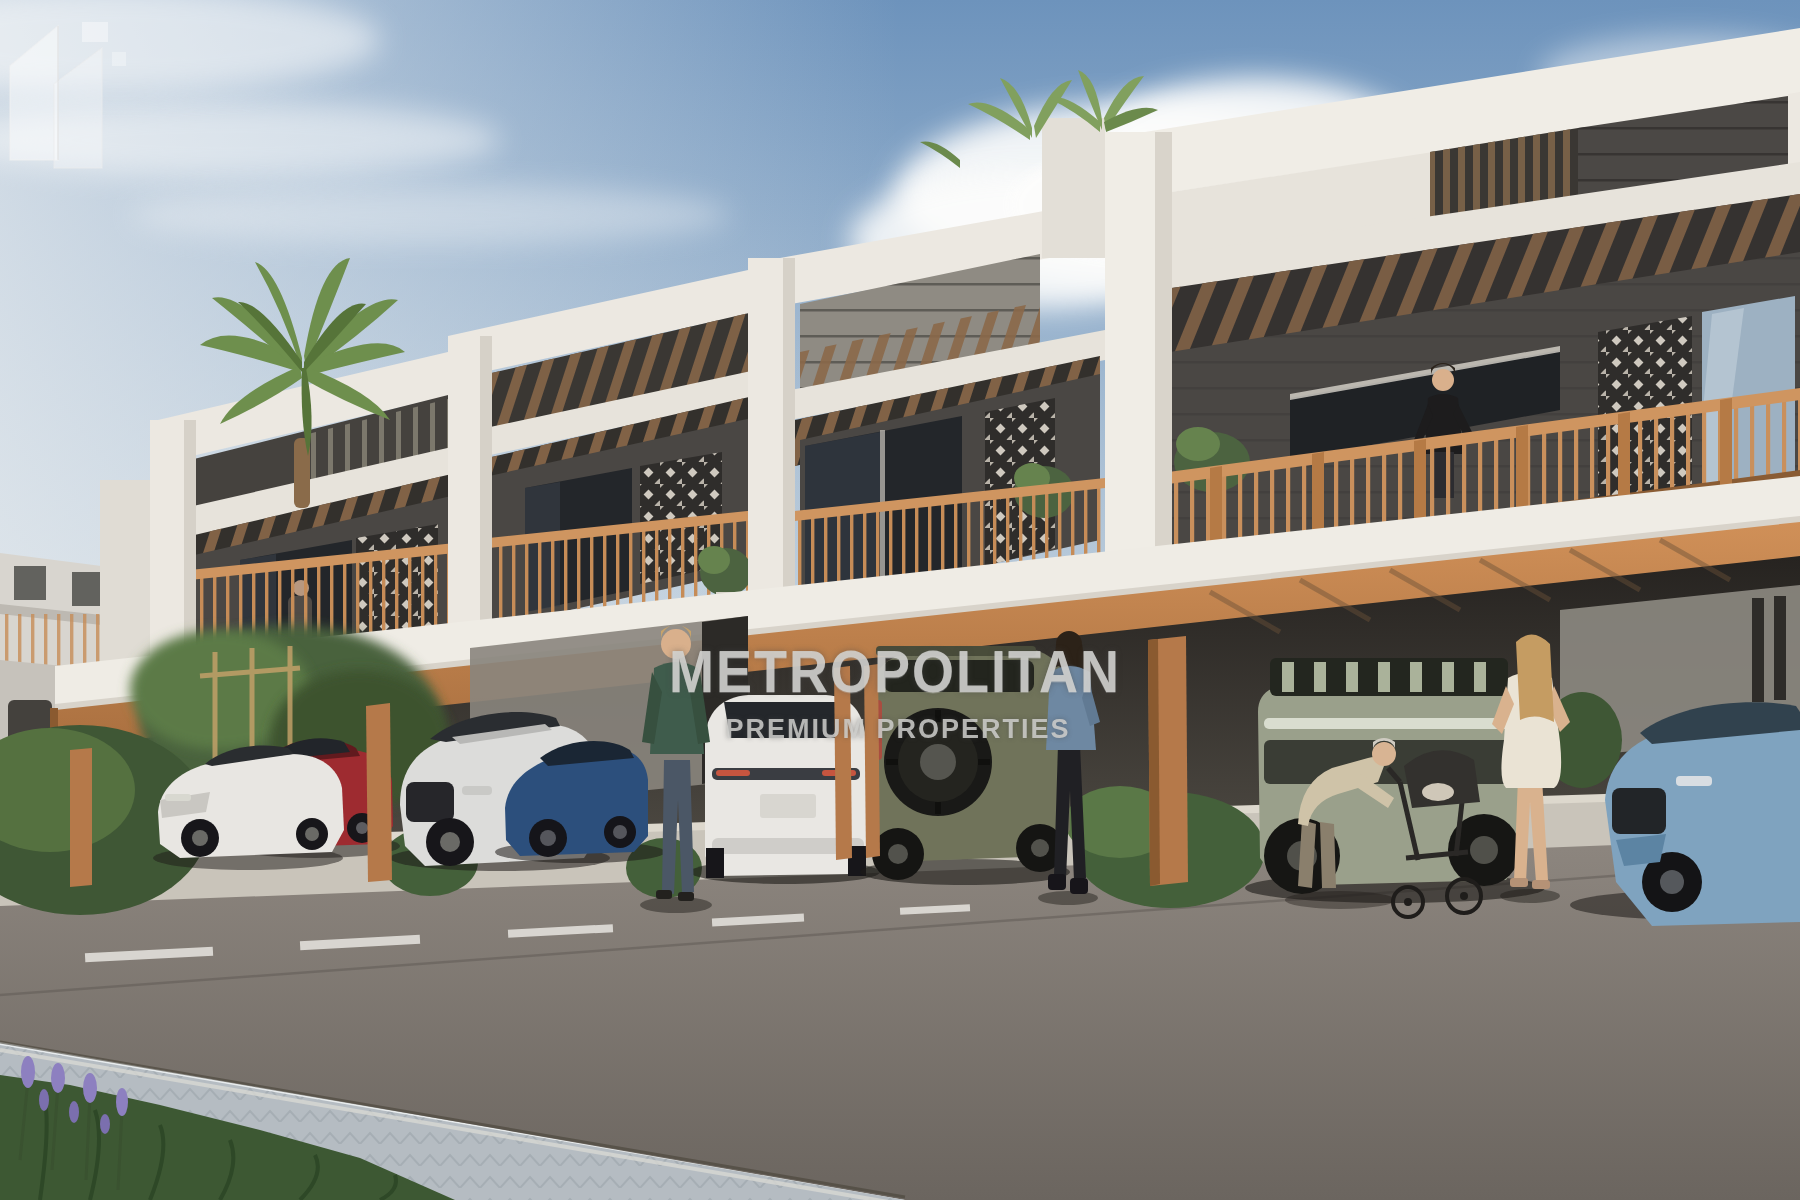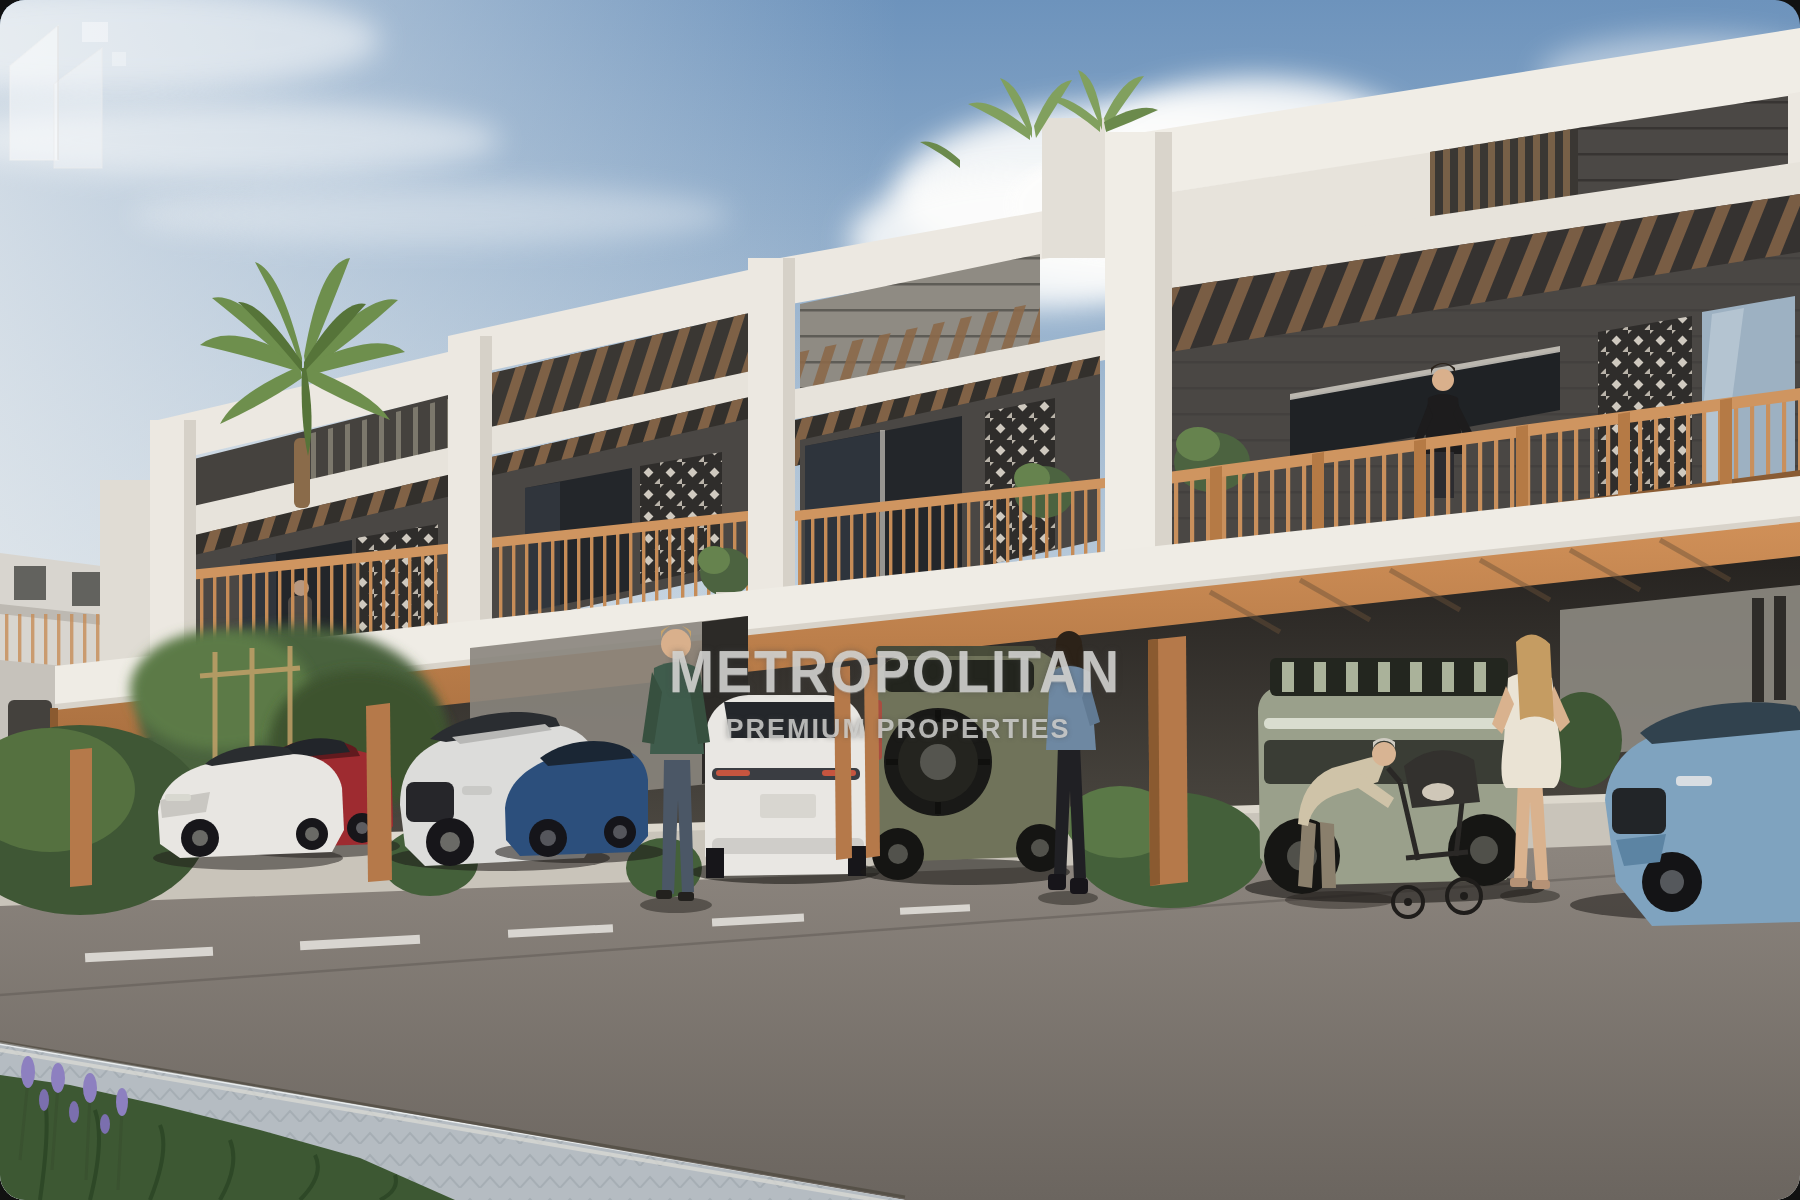--- a/index.html
+++ b/index.html
@@ -1,17 +1,17 @@
 <!DOCTYPE html>
 <html><head>
 <meta charset="utf-8">
 <style>
   html,body{margin:0;padding:0;background:#111;}
   .stage{position:relative;width:1800px;height:1200px;overflow:hidden;
-         font-family:"Liberation Sans", sans-serif;border-radius:25px;}
+         font-family:"Liberation Sans", sans-serif;}
   .stage svg{position:absolute;inset:0;display:block;}
   .watermark{position:absolute;left:0;top:0;width:100%;height:100%;pointer-events:none;}
   .wm-logo{position:absolute;left:836px;top:458px;width:132px;height:172px;opacity:.92;}
   .wm-brand{position:absolute;left:895px;top:640px;transform:translateX(-50%) scaleY(1.08);
             font-size:54px;font-weight:bold;letter-spacing:2px;white-space:nowrap;
             color:rgba(211,211,209,0.85);
             text-shadow:0 0 6px rgba(70,70,70,.45),0 1px 0 rgba(255,255,255,.28);}
   .wm-tagline{position:absolute;left:898px;top:690px;transform:translateX(-50%);
             font-size:27px;font-weight:bold;letter-spacing:2px;white-space:nowrap;
             color:rgba(207,207,205,0.85);

